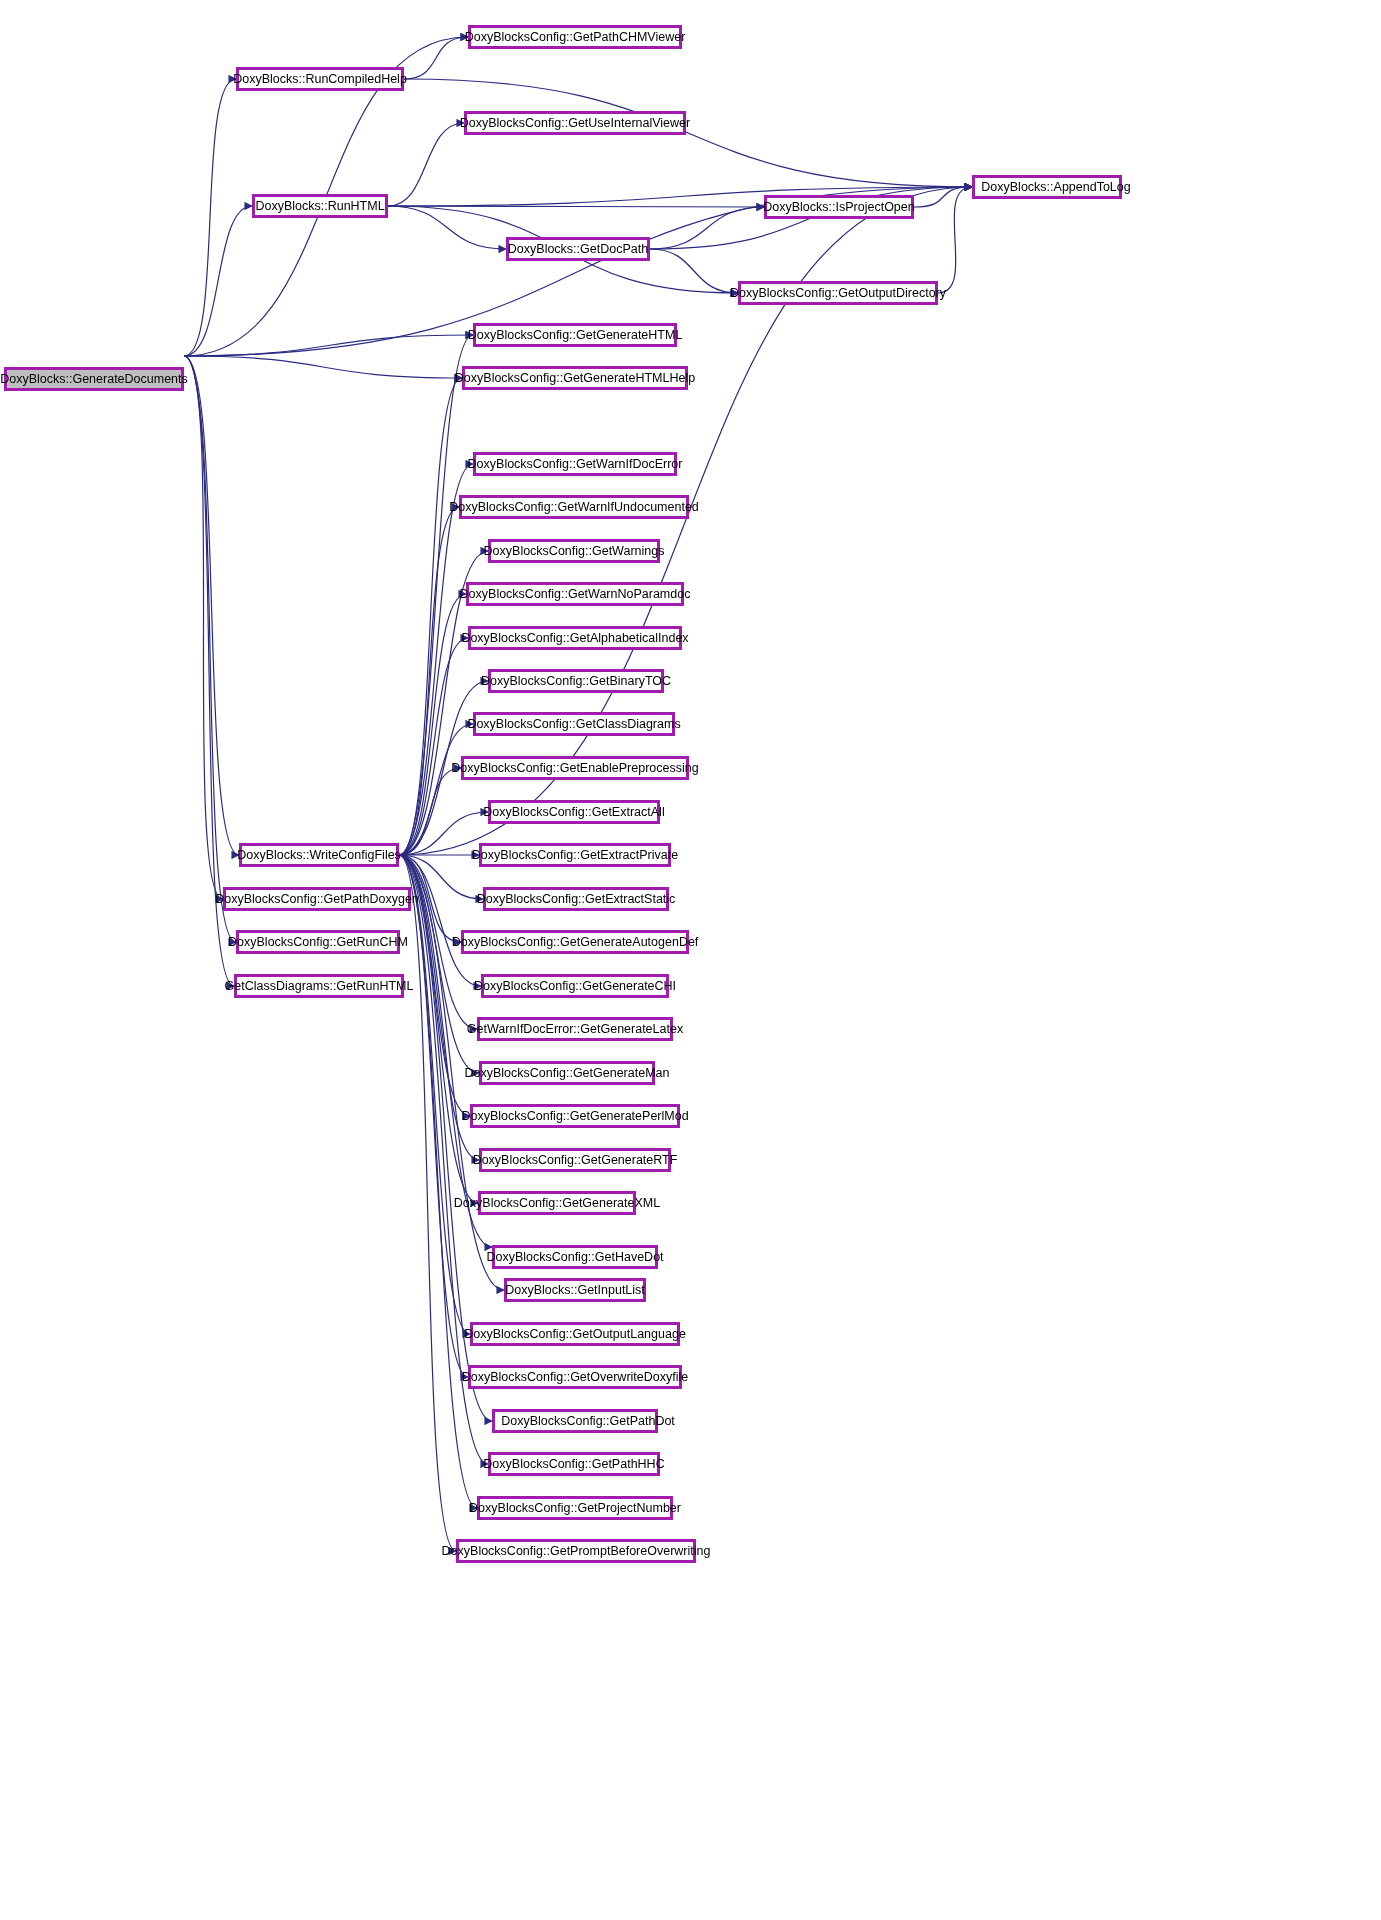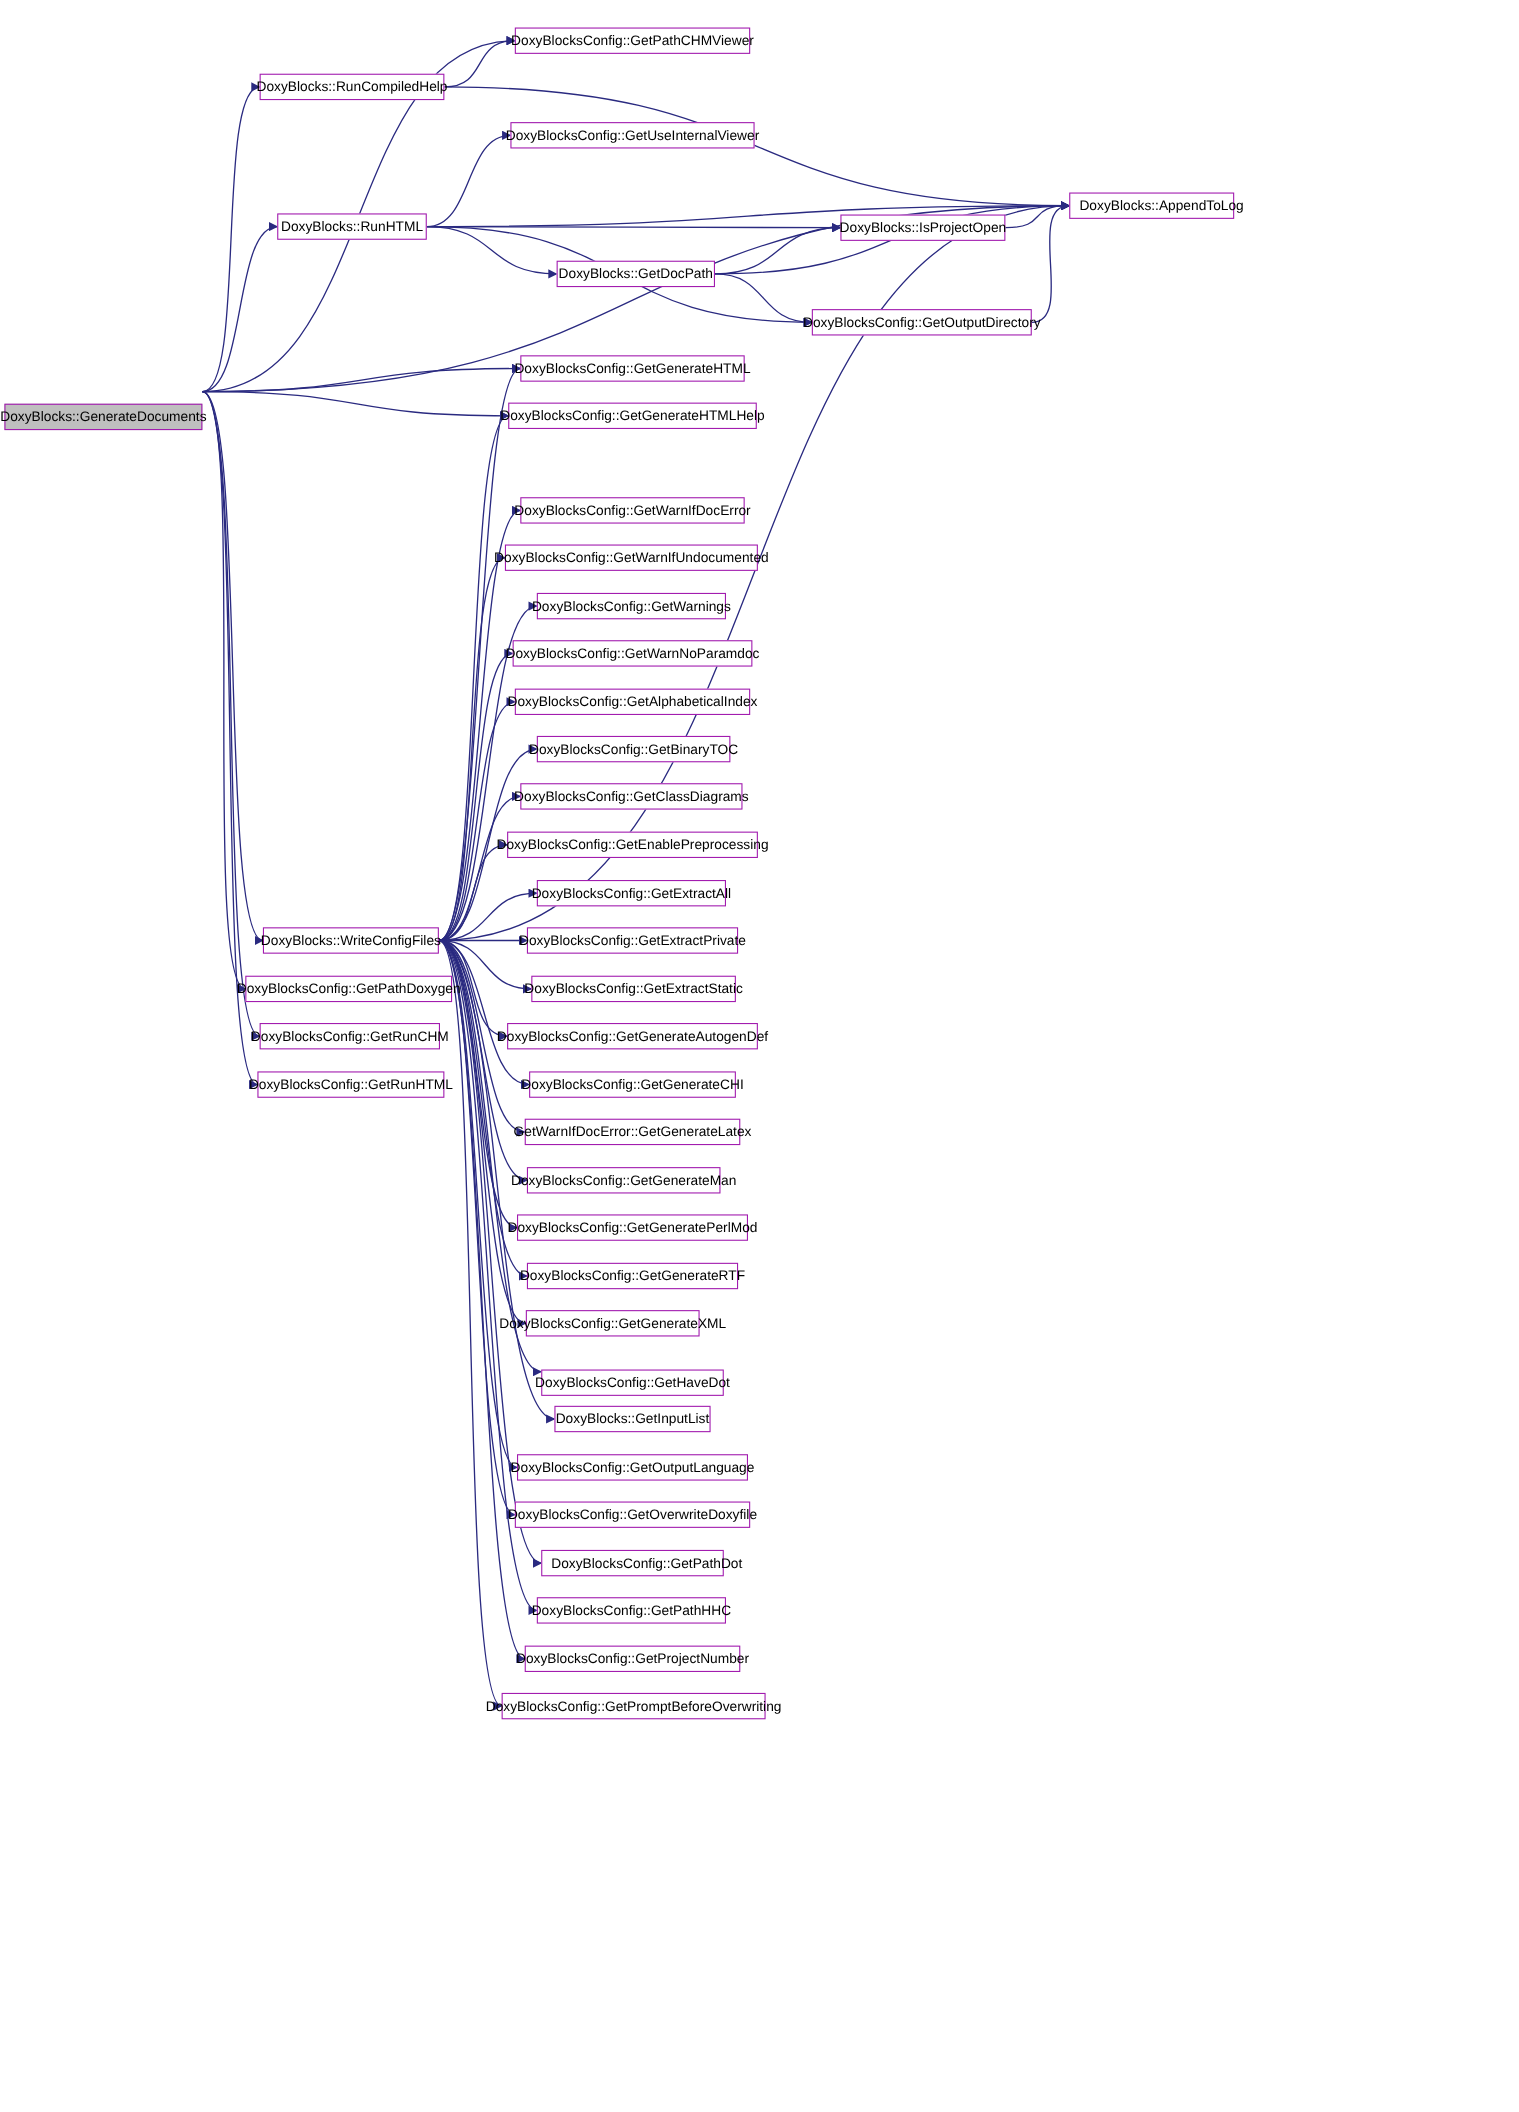--- a/index.html
+++ b/index.html
@@ -20,21 +20,21 @@
   #edges-layer {
     position: absolute;
     left: 0;
     top: 0;
     width: 1381px;
     height: 1920px;
   }
   .node {
     position: absolute;
     box-sizing: border-box;
-    border: 1px solid #a21caf;
+    border: 3px solid #a21caf;
     background: #ffffff;
     color: #000000;
     font-size: 12.5px;
     line-height: 1;
     display: flex;
     align-items: center;
     justify-content: center;
     white-space: nowrap;
     padding: 0 6px;
     height: 24px;
@@ -129,21 +129,21 @@
       <div class="node" style="left: 473px; top: 712px; width: 202px;">DoxyBlocksConfig::GetClassDiagrams</div>
       <div class="node" style="left: 461px; top: 756px; width: 228px;">DoxyBlocksConfig::GetEnablePreprocessing</div>
       <div class="node" style="left: 488px; top: 800px; width: 172px;">DoxyBlocksConfig::GetExtractAll</div>
       <div class="node" style="left: 239px; top: 843px; width: 160px;">DoxyBlocks::WriteConfigFiles</div>
       <div class="node" style="left: 479px; top: 843px; width: 192px;">DoxyBlocksConfig::GetExtractPrivate</div>
       <div class="node" style="left: 483px; top: 887px; width: 186px;">DoxyBlocksConfig::GetExtractStatic</div>
       <div class="node" style="left: 223px; top: 887px; width: 188px;">DoxyBlocksConfig::GetPathDoxygen</div>
       <div class="node" style="left: 461px; top: 930px; width: 228px;">DoxyBlocksConfig::GetGenerateAutogenDef</div>
       <div class="node" style="left: 236px; top: 930px; width: 164px;">DoxyBlocksConfig::GetRunCHM</div>
       <div class="node" style="left: 481px; top: 974px; width: 188px;">DoxyBlocksConfig::GetGenerateCHI</div>
-      <div class="node" style="left: 234px; top: 974px; width: 170px;">DoxyBlocksConfig::GetRunHTML</div>
+      <div class="node" style="left: 234px; top: 974px; width: 170px;">GetClassDiagrams::GetRunHTML</div>
       <div class="node" style="left: 477px; top: 1017px; width: 196px;">GetWarnIfDocError::GetGenerateLatex</div>
       <div class="node" style="left: 479px; top: 1061px; width: 176px;">DoxyBlocksConfig::GetGenerateMan</div>
       <div class="node" style="left: 470px; top: 1104px; width: 210px;">DoxyBlocksConfig::GetGeneratePerlMod</div>
       <div class="node" style="left: 479px; top: 1148px; width: 192px;">DoxyBlocksConfig::GetGenerateRTF</div>
       <div class="node" style="left: 478px; top: 1191px; width: 158px;">DoxyBlocksConfig::GetGenerateXML</div>
       <div class="node" style="left: 492px; top: 1235px; width: 166px; margin-top: 10px;">DoxyBlocksConfig::GetHaveDot</div>
       <div class="node" style="left: 504px; top: 1278px; width: 142px;">DoxyBlocks::GetInputList</div>
       <div class="node" style="left: 470px; top: 1322px; width: 210px;">DoxyBlocksConfig::GetOutputLanguage</div>
       <div class="node" style="left: 468px; top: 1365px; width: 214px;">DoxyBlocksConfig::GetOverwriteDoxyfile</div>
       <div class="node" style="left: 492px; top: 1409px; width: 166px; padding-left: 32px;">DoxyBlocksConfig::GetPathDot</div>

